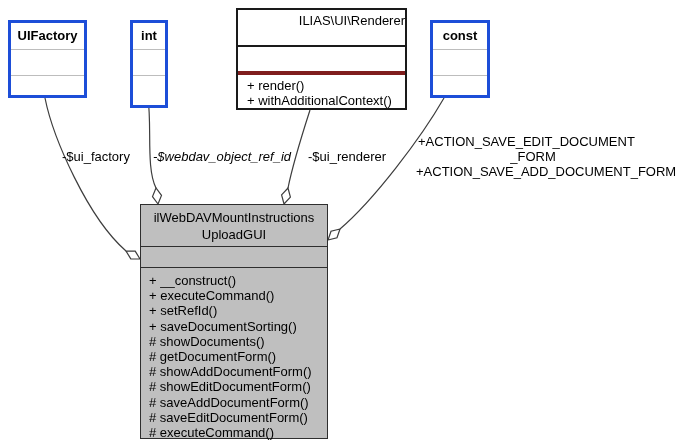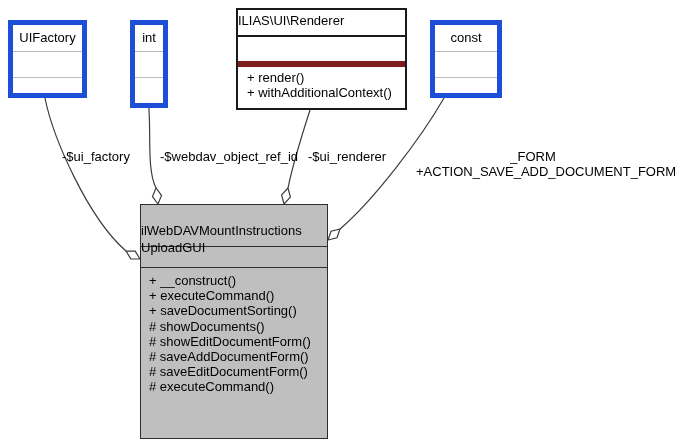--- a/index.html
+++ b/index.html
@@ -21,63 +21,65 @@
     position: absolute;
     left: 0; top: 0;
     width: 691px; height: 448px;
   }
   .class-node {
     position: absolute;
     background: #ffffff;
     box-sizing: border-box;
   }
   .node-light {
-    border: 5px solid #1d4ed8;
+    border: 3px solid #1d4ed8;
+    font-weight: bold;
   }
   .node-light .row {
     box-sizing: border-box;
     height: 26px;
     border-top: 1px solid #bdbdbd;
   }
   .node-light .row.title {
     border-top: none;
     line-height: 25px;
     text-align: center;
   }
   .node-dark {
     border: 2px solid #1a1a1a;
   }
   .node-dark .title {
     box-sizing: border-box;
-    height: 25px;
+    height: 35px;
     line-height: 22px;
-    text-align: left;
+    text-align: right;
   }
   .node-dark .attrs {
     box-sizing: border-box;
     height: 26px;
     border-top: 2px solid #1a1a1a;
   }
   .node-dark .methods {
     box-sizing: border-box;
-    border-top: 6px solid #7f1d1d;
+    border-top: 4px solid #7f1d1d;
     padding: 3px 0 0 9px;
   }
   .node-dark .methods .m {
     line-height: 15.4px;
     white-space: nowrap;
   }
   .node-main {
     border: 1.5px solid #2e2e2e;
     background: #bfbfbf;
   }
   .node-main .title {
     box-sizing: border-box;
     height: 41px;
-    padding-top: 17px;
+    padding-top: 4px;
+    text-align: center;
   }
   .node-main .title .tl {
     line-height: 17px;
   }
   .node-main .attrs {
     box-sizing: border-box;
     height: 21px;
     border-top: 1.5px solid #2e2e2e;
   }
   .node-main .methods {
@@ -129,44 +131,48 @@
 
   <div class="class-node node-dark" style="left:236px; top:8px; width:171px; height:102px;">
     <div class="title">ILIAS\UI\Renderer</div>
     <div class="attrs"></div>
     <div class="methods">
       <div class="m">+ render()</div>
       <div class="m">+ withAdditionalContext()</div>
     </div>
   </div>
 
-  <div class="class-node node-light" style="left:430px; top:20px; width:72px; height:78px;">
+  <div class="class-node node-light" style="left:430px; top:20px; width:60px; height:78px;">
     <div class="row title">const</div>
     <div class="row"></div>
     <div class="row"></div>
   </div>
 
   <div class="class-node node-main" style="left:140px; top:204px; width:188px; height:235px;">
     <div class="title">
       <div class="tl">ilWebDAVMountInstructions</div>
       <div class="tl">UploadGUI</div>
     </div>
     <div class="attrs"></div>
     <div class="methods">
       <div class="m">+ __construct()</div>
       <div class="m">+ executeCommand()</div>
+      <div class="m">+ setRefId()</div>
       <div class="m">+ saveDocumentSorting()</div>
       <div class="m"># showDocuments()</div>
+      <div class="m"># getDocumentForm()</div>
+      <div class="m"># showAddDocumentForm()</div>
       <div class="m"># showEditDocumentForm()</div>
       <div class="m"># saveAddDocumentForm()</div>
       <div class="m"># saveEditDocumentForm()</div>
       <div class="m"># executeCommand()</div>
     </div>
   </div>
 
   <div class="label" style="left:62px; top:150px;">-$ui_factory</div>
-  <div class="label" style="left:160px; top:150px;">-$webdav_object_ref_id</div>
+  <div class="label" style="left:153px; top:150px;font-style:italic;">-$webdav_object_ref_id</div>
   <div class="label" style="left:308px; top:150px;">-$ui_renderer</div>
 
+  <div class="label" style="left:418px; top:135px;">+ACTION_SAVE_EDIT_DOCUMENT</div>
   <div class="label" style="left:418px; top:150px; width:230px; text-align:center;">_FORM</div>
   <div class="label" style="left:416px; top:165px;">+ACTION_SAVE_ADD_DOCUMENT_FORM</div>
 
 </div>
 
 </body></html>

